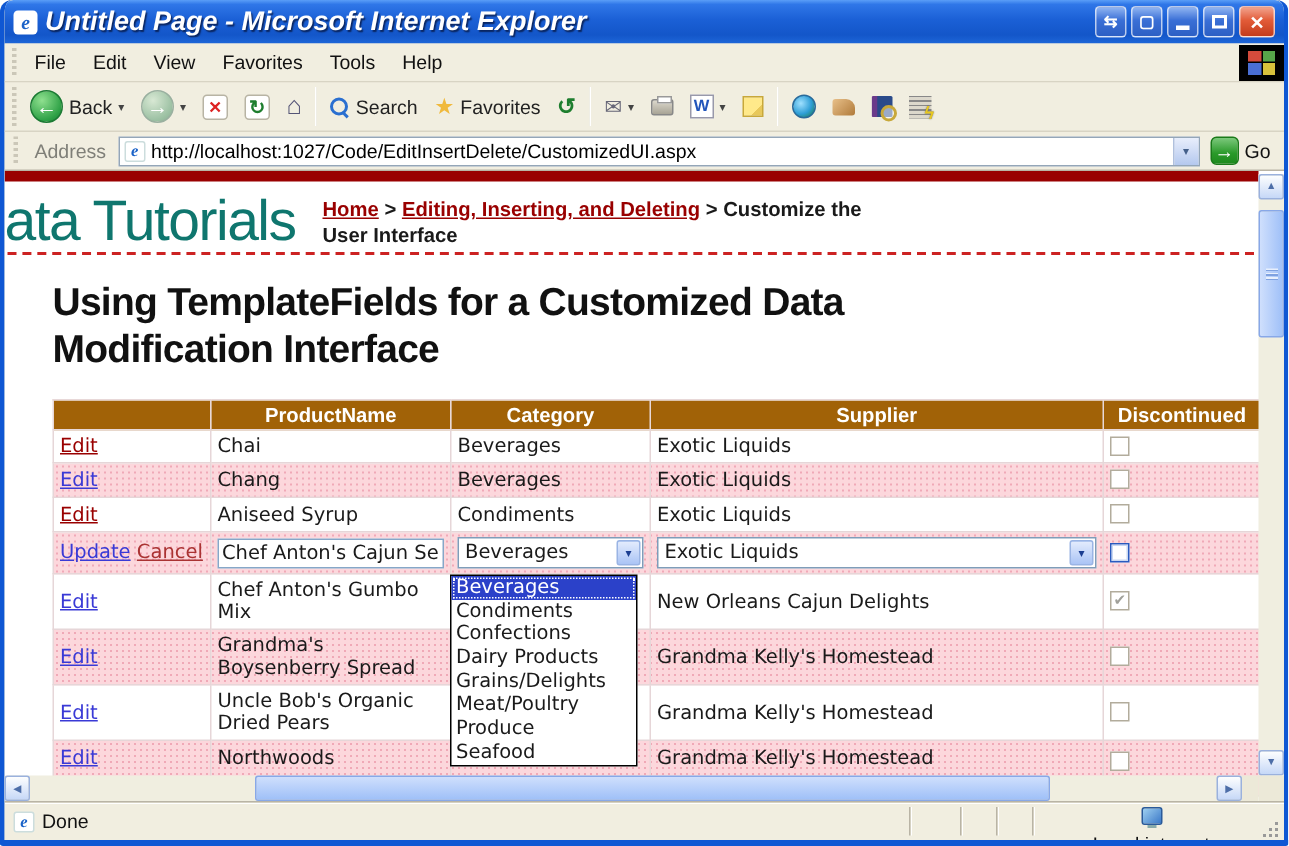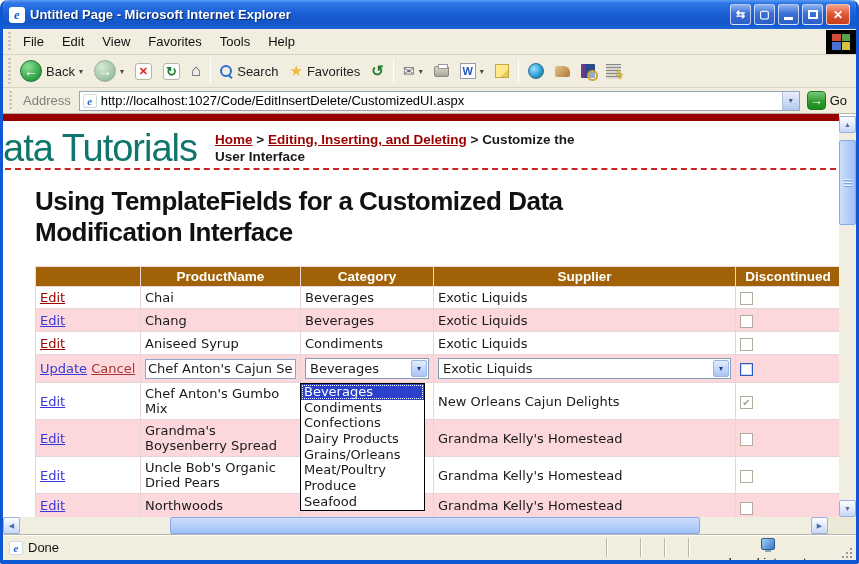--- a/index.html
+++ b/index.html
@@ -9,22 +9,22 @@
   .window { position:relative; width:859px; height:564px;
     border-left:3px solid #0f57d3; border-right:3px solid #0f57d3; border-bottom:4px solid #0f57d3;
     border-radius:8px 8px 2px 2px; overflow:hidden; background:#ece9d8; }
 
   
   .titlebar { height:29px; display:flex; align-items:center; gap:5px; padding:0 6px;
     background:linear-gradient(180deg,#5a9ef7 0%,#2f77e8 10%,#1b60d6 45%,#1356c9 80%,#1e66d8 100%);
     border-radius:6px 6px 0 0; }
   .ie-mini { width:16px; height:16px; background:#fff; border-radius:3px; color:#1b63c8;
     font:italic bold 13px/15px "Liberation Serif",serif; text-align:center; flex:none; }
-  .win-title { color:#fff; font-weight:bold; font-size:13px; text-shadow:1px 1px 1px rgba(0,0,20,.6);
-    flex:1; white-space:nowrap; overflow:hidden; }
+  .win-title { color:#fff; font-weight:bold; font-size:18px; text-shadow:1px 1px 1px rgba(0,0,20,.6);
+    flex:1; white-space:nowrap; overflow:hidden;font-style:italic; }
   .tb-btns { display:flex; gap:3px; }
   .tb-btn { width:21px; height:21px; border-radius:3px; border:1px solid #fffa;
     background:linear-gradient(180deg,#8fb4f2,#3a6fd6 45%,#2c5fc4); color:#fff;
     display:flex; align-items:center; justify-content:center; font-size:11px; font-weight:bold; }
   .tb-btn .bar { width:9px; height:3px; background:#fff; margin-top:8px; }
   .tb-btn .box { width:10px; height:9px; border:2px solid #fff; }
   .tb-btn.close { width:24px; background:linear-gradient(180deg,#f2a28c,#e25b38 45%,#c33c1c); font-size:12px; }
 
   
   .menubar { height:26px; display:flex; align-items:center; background:#f1eee0;
@@ -380,21 +380,21 @@
         <td class="c-disc" style="vertical-align:top;padding-top:6px;"><span class="cb dis"></span></td>
       </tr>
     </tbody>
       </table>
 
     <div class="ddlist">
       <div class="dditem selected">Beverages</div>
       <div class="dditem">Condiments</div>
       <div class="dditem">Confections</div>
       <div class="dditem">Dairy Products</div>
-      <div class="dditem">Grains/Orleans</div>
+      <div class="dditem">Grains/Delights</div>
       <div class="dditem">Meat/Poultry</div>
       <div class="dditem">Produce</div>
       <div class="dditem">Seafood</div>
     </div>
 
     <div class="vscroll">
       <span class="sbtn up">▲</span>
       <span class="vthumb"></span>
       <span class="sbtn down">▼</span>
     </div>

